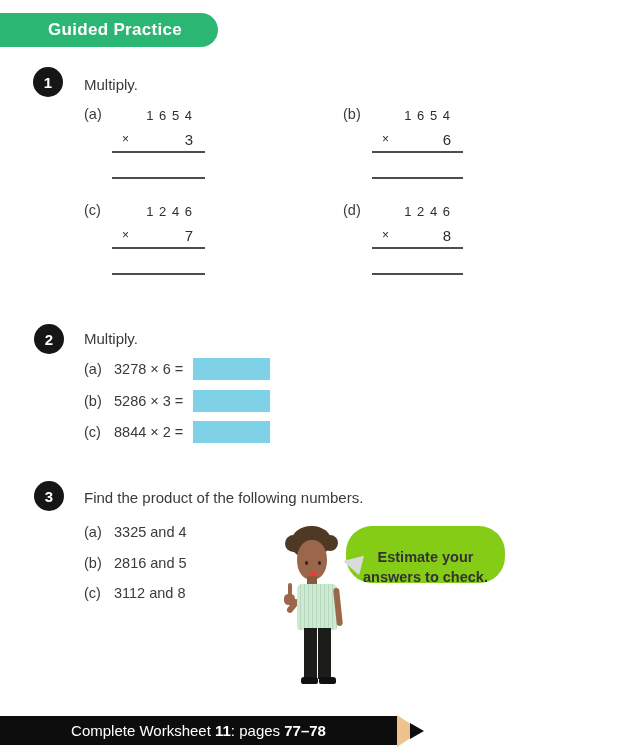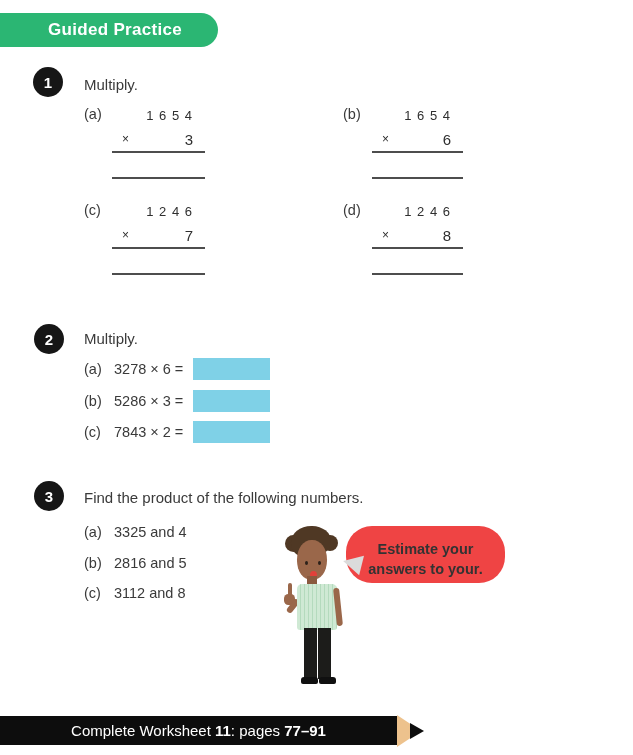--- a/index.html
+++ b/index.html
@@ -47,23 +47,23 @@
   .qrow{position:absolute;left:84px;height:23px;display:flex;align-items:center;}
   .r2a{top:357px;} .r2b{top:389px;} .r2c{top:420px;}
   .r3a{top:520px;} .r3b{top:551px;} .r3c{top:581px;}
   .qlabel{display:inline-block;width:30px;font-size:14.5px;color:#3a3a3a;}
   .qexpr{display:inline-block;width:79px;font-size:14.5px;color:#3a3a3a;white-space:pre;}
   .qtext{display:inline-block;font-size:14.5px;color:#3a3a3a;white-space:pre;}
   .answer-box{display:inline-block;width:77px;height:22px;background:#7fd1e7;}
   
   .bubble{
     position:absolute;left:346px;top:526px;width:159px;height:57px;
-    background:#ef4444;border-radius:26px;text-align:center;
+    background:#84cc16;border-radius:26px;text-align:center;
     font-size:14.5px;font-weight:600;color:#333333;line-height:20px;
-    padding-top:4px;box-sizing:border-box;
+    padding-top:12px;box-sizing:border-box;
   }
   .bubble .bt{padding-top:9px;}
   .bubble::before{
     content:"";position:absolute;left:-13px;top:26px;width:0;height:0;
     border:10px solid transparent;border-right:19px solid #dbdbdb;
     transform:rotate(14deg);
   }
   
   .character{position:absolute;left:280px;top:524px;width:64px;height:166px;}
   .character div{position:absolute;}
@@ -163,21 +163,21 @@
   <span class="qexpr">3278 × 6 =</span>
   <span class="answer-box"></span>
 </div>
 <div class="qrow r2b">
   <span class="qlabel">(b)</span>
   <span class="qexpr">5286 × 3 =</span>
   <span class="answer-box"></span>
 </div>
 <div class="qrow r2c">
   <span class="qlabel">(c)</span>
-  <span class="qexpr">7843 × 2 =</span>
+  <span class="qexpr">8844 × 2 =</span>
   <span class="answer-box"></span>
 </div>
 
 <div class="badge b3">3</div>
 <div class="prompt p3">Find the product of the following numbers.</div>
 
 <div class="qrow r3a">
   <span class="qlabel">(a)</span>
   <span class="qtext">3325 and 4</span>
 </div>
@@ -185,21 +185,21 @@
   <span class="qlabel">(b)</span>
   <span class="qtext">2816 and 5</span>
 </div>
 <div class="qrow r3c">
   <span class="qlabel">(c)</span>
   <span class="qtext">3112 and 8</span>
 </div>
 
 <div class="bubble">
   <div class="bt">Estimate your</div>
-  <div>answers to your.</div>
+  <div>answers to check.</div>
 </div>
 
 <div class="character">
   <div class="hair-l"></div>
   <div class="hair-r"></div>
   <div class="hair-main"></div>
   <div class="face"></div>
   <div class="eye l"></div>
   <div class="eye r"></div>
   <div class="mouth"></div>
@@ -208,15 +208,15 @@
   <div class="hand"></div>
   <div class="forearm"></div>
   <div class="shirt"></div>
   <div class="arm-r"></div>
   <div class="pant l"></div>
   <div class="pant r"></div>
   <div class="shoe l"></div>
   <div class="shoe r"></div>
 </div>
 
-<div class="footer-bar"><span>Complete Worksheet </span><b>11</b><span>: pages </span><b>77–91</b></div>
+<div class="footer-bar"><span>Complete Worksheet </span><b>11</b><span>: pages </span><b>77–78</b></div>
 <div class="pencil-wood"></div>
 <div class="pencil-tip"></div>
 
 </body></html>

